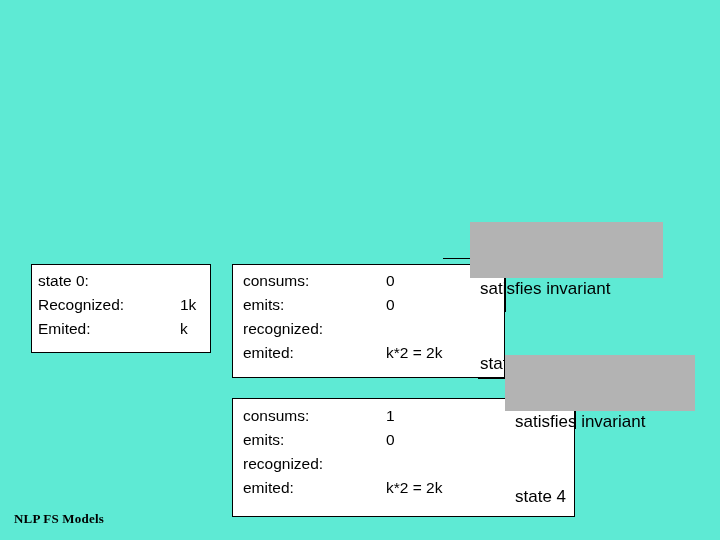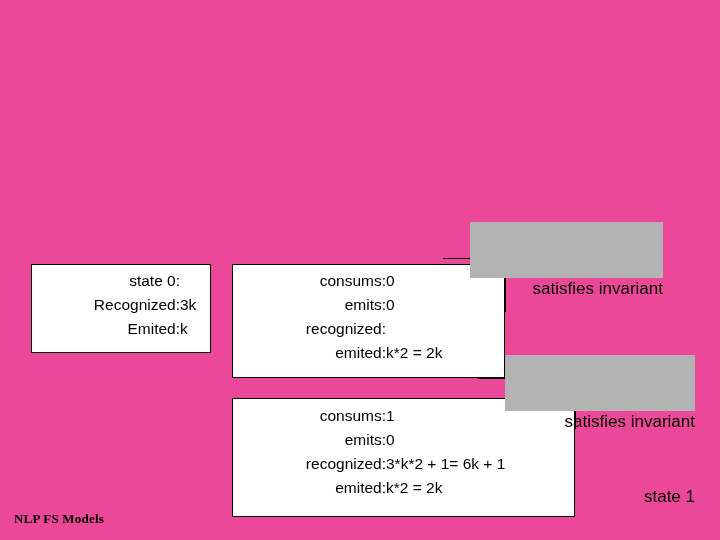--- a/index.html
+++ b/index.html
@@ -4,25 +4,24 @@
 <style>
   html, body {
     margin: 0;
     padding: 0;
     background: #ffffff;
   }
   #slide {
     position: relative;
     width: 720px;
     height: 540px;
-    background: #ec4899;
+    background: #5eead4;
     overflow: hidden;
     font-family: "Liberation Sans", sans-serif;
     color: #000000;
-    text-align: right;
   }
 
   
   .info-box {
     position: absolute;
     border: 1px solid #000000;
     background: #ffffff;
     box-sizing: border-box;
     z-index: 3;
   }
@@ -149,21 +148,21 @@
 <body>
 
 <div id="slide">
 
   <div class="info-box" id="box-state0">
     <div class="info-row">
       <span class="info-label">state 0:</span>
     </div>
     <div class="info-row">
       <span class="info-label">Recognized:</span>
-      <span class="info-value">3k</span>
+      <span class="info-value">1k</span>
     </div>
     <div class="info-row">
       <span class="info-label">Emited:</span>
       <span class="info-value">k</span>
     </div>
   </div>
 
   <div class="info-box" id="box-counts-0">
     <div class="info-row">
       <span class="info-label">consums:</span>
@@ -186,39 +185,38 @@
     <div class="info-row">
       <span class="info-label">consums:</span>
       <span class="info-value">1</span>
     </div>
     <div class="info-row">
       <span class="info-label">emits:</span>
       <span class="info-value">0</span>
     </div>
     <div class="info-row">
       <span class="info-label">recognized:</span>
-      <span class="info-value">3*k*2 + 1= 6k + 1</span>
     </div>
     <div class="info-row">
       <span class="info-label">emited:</span>
       <span class="info-value">k*2 = 2k</span>
     </div>
   </div>
 
   <div class="connector" id="connector-state0-h"></div>
   <div class="connector" id="connector-state0-v"></div>
   <div class="connector" id="connector-state1-h-top"></div>
   <div class="connector" id="connector-state1-h-bot"></div>
   <div class="connector" id="connector-state1-v"></div>
 
   <div class="callout" id="callout-state0">
     <div>satisfies invariant</div>
     <div>state 0</div>
   </div>
 
   <div class="callout" id="callout-state1">
     <div>satisfies invariant</div>
-    <div>state 1</div>
+    <div>state 4</div>
   </div>
 
   <div id="footer-label">NLP FS Models</div>
 
 </div>
 
 </body></html>

